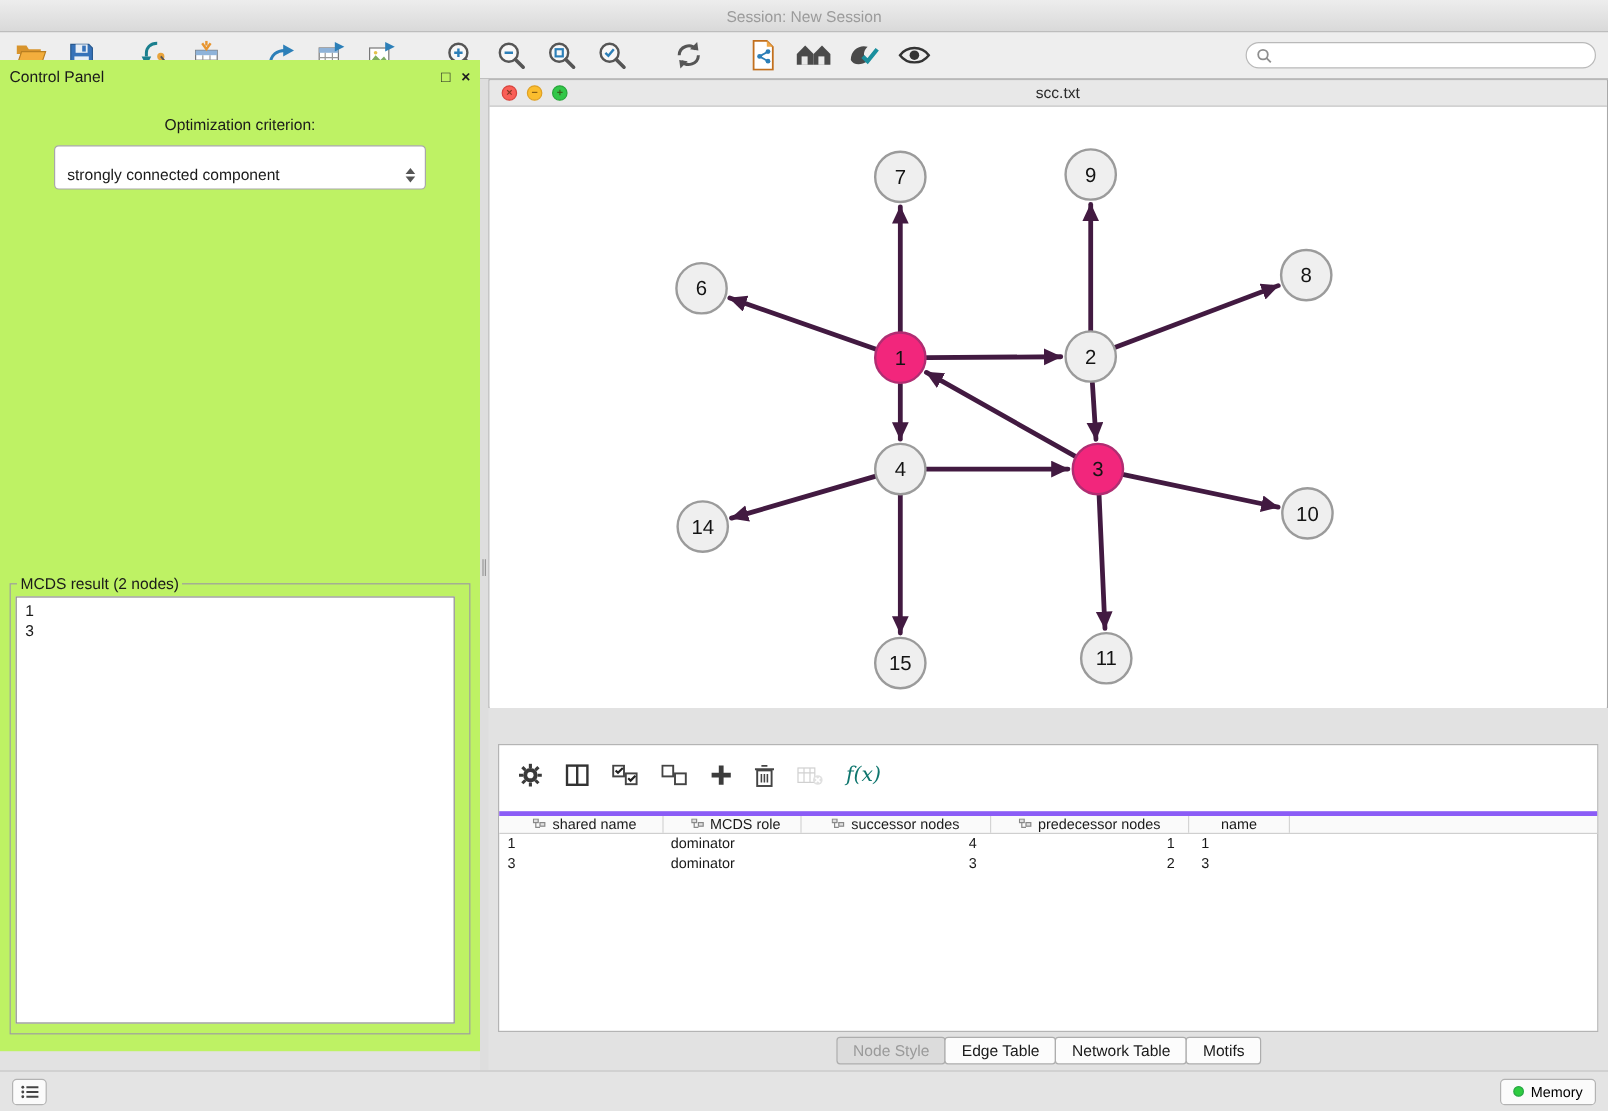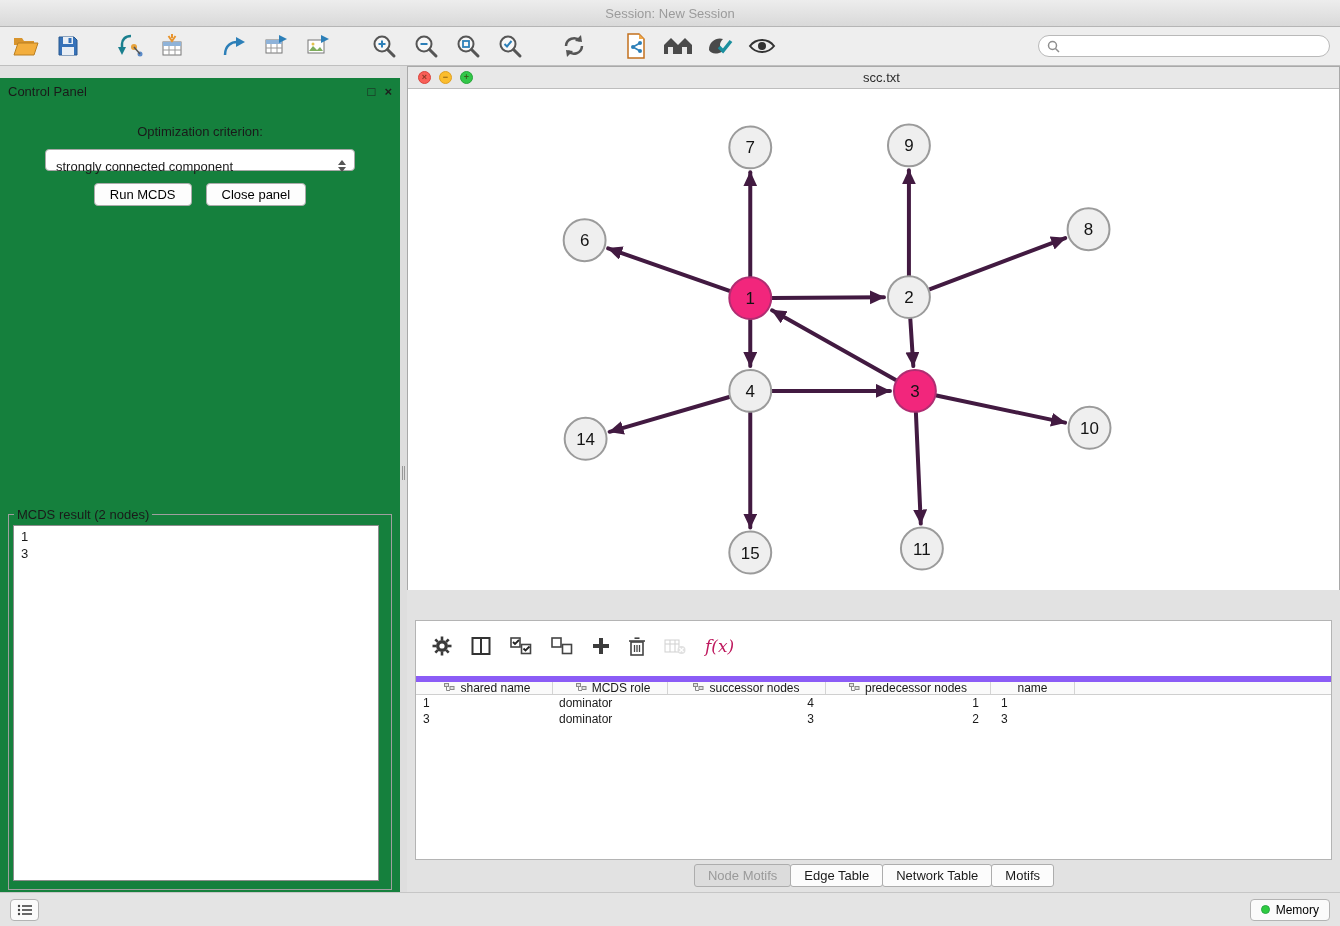--- a/index.html
+++ b/index.html
@@ -19,32 +19,32 @@
   .tb-group { display:flex; align-items:center; gap:6px; }
   .g1{margin-left:8px}.g2{margin-left:26px}.g3{margin-left:26px}.g4{margin-left:30px}
   .g5{margin-left:28px}.g6{margin-left:26px}
   .tb-btn { width:36px; height:30px; display:flex; align-items:center; justify-content:center; cursor:default; }
   .search-field { margin-left:auto; margin-right:10px; width:292px; height:22px;
     background:#fff; border:1px solid #b9b9b9; border-radius:11px;
     display:flex; align-items:center; padding:0 8px; gap:5px; }
   .search-field input { border:none; outline:none; flex:1; font-size:12px; background:transparent;
     font-family:inherit; }
   
-  .control-panel { position:absolute; left:0; top:78px; width:400px; height:826px; background:#15803d; }
+  .control-panel { position:absolute; left:0; top:50px; width:400px; height:826px; background:#bef264; }
   .panel-header { height:26px; display:flex; align-items:center; padding:0 8px; }
   .panel-controls { margin-left:auto; display:flex; gap:9px; align-items:center; }
   .win-glyph { font-weight:bold; color:#1e1e1e; font-size:13px; line-height:13px; }
   .cp-tabbar { display:flex; justify-content:center; align-items:flex-end; height:25px;
     border-bottom:1px solid #a8a8a8; }
   .cp-tab { border:1px solid #a9a9a9; border-bottom:none; background:#fdfdfd;
     padding:3px 13px 2px; border-radius:4px 4px 0 0; margin-right:-1px; position:relative; }
   .cp-tab.active { background:#d9d9d9; color:#909090; }
   .cp-content { padding-top:20px; text-align:center; }
   .opt-label { margin-bottom:10px; }
-  .dropdown { width:310px; height:22px; margin:0 auto; background:#fff; border:1px solid #a8a8a8;
+  .dropdown { width:310px; height:37px; margin:0 auto; background:#fff; border:1px solid #a8a8a8;
     border-radius:4px; display:flex; align-items:center; padding:12px 5px 0 10px; }
   .dd-text { flex:1; text-align:left; }
   .dd-arrows { display:flex; flex-direction:column; gap:2px; align-items:center; width:14px; }
   .tri-up { width:0;height:0;border-left:4px solid transparent;border-right:4px solid transparent;border-bottom:5px solid #555; }
   .tri-down { width:0;height:0;border-left:4px solid transparent;border-right:4px solid transparent;border-top:5px solid #555; }
   .cp-buttons { margin-top:12px; display:flex; justify-content:center; gap:14px; }
   .btn { background:#fdfdfd; border:1px solid #ababab; border-radius:4px; padding:3px 15px; font-size:13px; font-family:inherit; }
   .result-group { position:absolute; left:8px; top:429px; width:384px; height:383px;
     border:1px solid #9f9f9f; padding:0; }
   .result-group legend { font-size:13px; padding:0 3px; margin-left:5px; }
@@ -69,23 +69,23 @@
   .nw-canvas { position:relative; width:100%; height:501px; background:#fff; }
   #graph-svg { width:100%; height:100%; display:block; }
   #graph-svg text { font-family:"Liberation Sans","DejaVu Sans",sans-serif; }
   
   .table-panel { position:absolute; left:407px; top:592px; width:933px; height:300px; }
   .tp-header { height:26px; display:flex; align-items:center; padding:0 10px;margin-top:47px; }
   .tp-body { position:absolute; left:8px; top:28px; width:917px; height:240px;
     background:#fff; border:1px solid #b4b4b4; }
   .tt-toolbar { height:50px; display:flex; align-items:center; padding:0 16px; gap:19px; }
   .tt-icon { display:flex; align-items:center; justify-content:center; }
-  .fx { font-family:"DejaVu Serif","Liberation Serif",serif; font-style:italic; font-size:17px; color:#be185d; }
+  .fx { font-family:"DejaVu Serif","Liberation Serif",serif; font-style:italic; font-size:17px; color:#0f766e; }
   .tbl { position:absolute; top:55px; left:0; right:0; }
-  .tbl-header { display:flex; height:19px; border-top:6px solid #8b5cf6; border-bottom:1px solid #cfcfcf; background:#fafafa; }
+  .tbl-header { display:flex; height:19px; border-top:4px solid #8b5cf6; border-bottom:1px solid #cfcfcf; background:#fafafa; }
   .th { display:flex; align-items:center; justify-content:center; gap:5px; font-size:12px;
     border-right:1px solid #d4d4d4; }
   .tbl-row { display:flex; height:16px; font-size:12px; align-items:center; }
   .td { overflow:hidden; white-space:nowrap; }
   .c0{width:137px;padding-left:7px;} .c1{width:115px;padding-left:6px;}
   .c2{width:158px;text-align:right;padding-right:12px;} .c3{width:165px;text-align:right;padding-right:12px;}
   .c4{width:84px;padding-left:10px;}
   .tp-tabs { position:absolute; left:0; right:0; top:272px; display:flex; justify-content:center; }
   .tp-tab { border:1px solid #adadad; background:#fcfcfc; padding:3px 13px; margin-right:-1px; border-radius:3px; }
   .tp-tab.active { background:#dcdcdc; color:#9a9a9a; }
@@ -259,24 +259,20 @@
     </span>
   </div>
   <div class="cp-content">
     <div class="opt-label">Optimization criterion:</div>
     <div class="dropdown">
       <span class="dd-text">strongly connected component</span>
       <span class="dd-arrows">
         <span class="tri-up"></span>
           <span class="tri-down"></span>
       </span>
-    </div>
-    <div class="cp-buttons">
-      <button class="btn">Run MCDS</button>
-      <button class="btn">Close panel</button>
     </div>
   </div>
   <fieldset class="result-group">
     <legend>MCDS result (2 nodes)</legend>
     <div class="result-box">
       <div>1</div>
       <div>3</div>
     </div>
   </fieldset>
 </div>
@@ -487,21 +483,21 @@
       <div class="tbl-row">
         <div class="td c0">3</div>
         <div class="td c1">dominator</div>
         <div class="td c2">3</div>
         <div class="td c3">2</div>
         <div class="td c4">3</div>
       </div>
     </div>
   </div>
   <div class="tp-tabs">
-    <div class="tp-tab active">Node Motifs</div>
+    <div class="tp-tab active">Node Style</div>
     <div class="tp-tab">Edge Table</div>
     <div class="tp-tab">Network Table</div>
     <div class="tp-tab">Motifs</div>
   </div>
 </div>
 
 <div class="status-bar">
   <div class="list-btn">
     <svg width="16" height="12" viewBox="0 0 16 12">
       <circle cx="2" cy="2" r="1.2" fill="#444"></circle>

